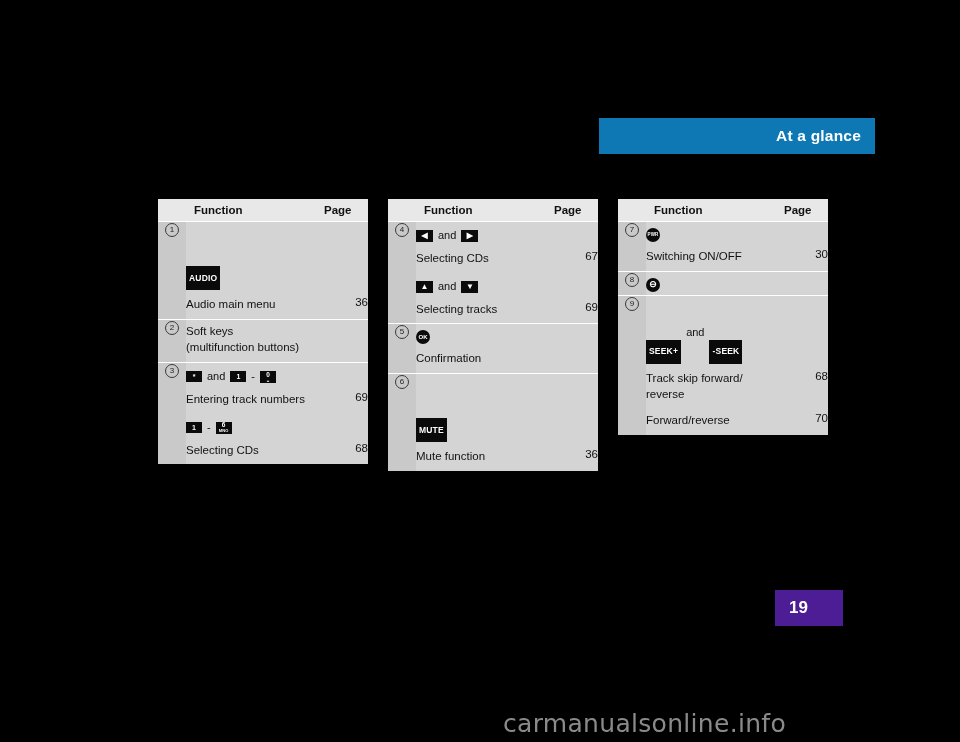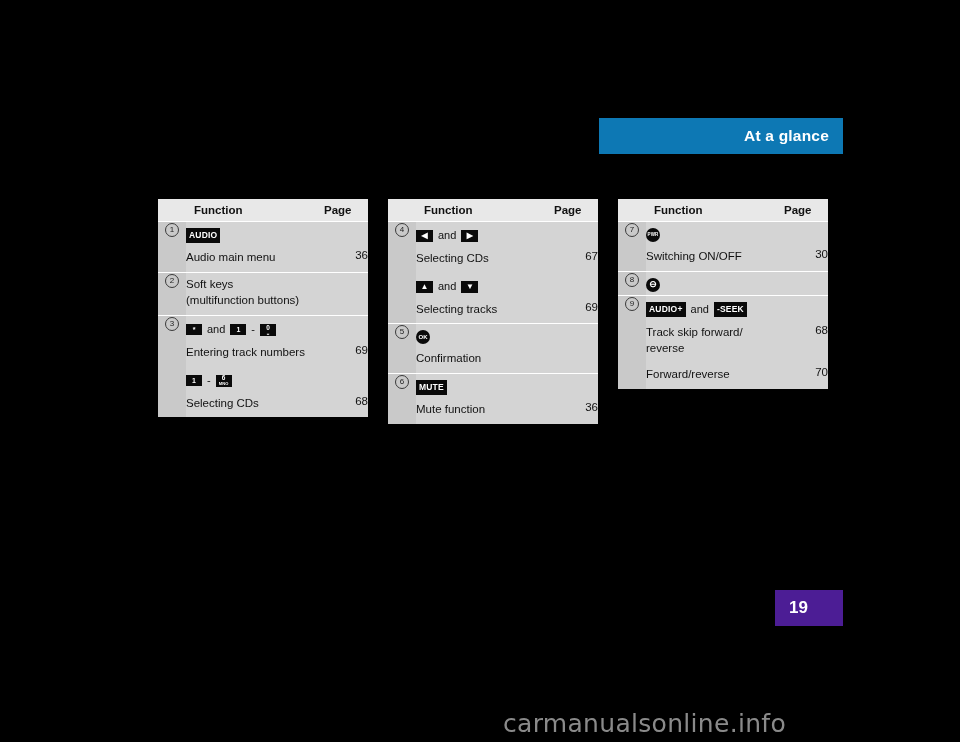--- a/index.html
+++ b/index.html
@@ -15,21 +15,21 @@
     overflow: hidden;
     font-family: "Liberation Sans", sans-serif;
     color: #000;
   }
 
   
   .header-banner {
     position: absolute;
     left: 599px;
     top: 118px;
-    width: 244px;
+    width: 276px;
     height: 36px;
     background: #0d78b4;
     display: flex;
     align-items: center;
     justify-content: flex-end;
     box-sizing: border-box;
     padding-right: 14px;
   }
   .header-banner .title {
     color: #ffffff;
@@ -168,23 +168,24 @@
     justify-content: center;
     background: #0a0a0a;
     color: #ffffff;
     font-size: 7.5px;
     font-weight: bold;
     line-height: 1;
     box-sizing: border-box;
   }
   .key.label {
     padding: 2px 3px;
-    height: 15px;
+    height: 24px;
     font-size: 8.5px;
     letter-spacing: .2px;
+    margin-top: 38px;
   }
   .key.small {
     width: 16px;
     height: 11px;
     font-size: 7px;
   }
   .key.numkey {
     width: 16px;
     height: 12px;
     flex-direction: column;
@@ -410,21 +411,21 @@
             <div class="keyline">
               <span class="key round vol">⊖</span>
             </div>
           </td>
           <td class="pagecell"></td>
         </tr>
         <tr class="glyphrow">
           <td class="numcell"><span class="circ-num">9</span></td>
           <td class="fncell">
             <div class="keyline">
-              <span class="key label">AUDIO+</span>
+              <span class="key label">SEEK+</span>
               <span class="and-word">and</span>
               <span class="key label">-SEEK</span>
             </div>
           </td>
           <td class="pagecell"></td>
         </tr>
         <tr class="sub textrow">
           <td class="numcell blank"></td>
           <td class="fncell">Track skip forward/<br>reverse</td>
           <td class="pagecell">68</td>

